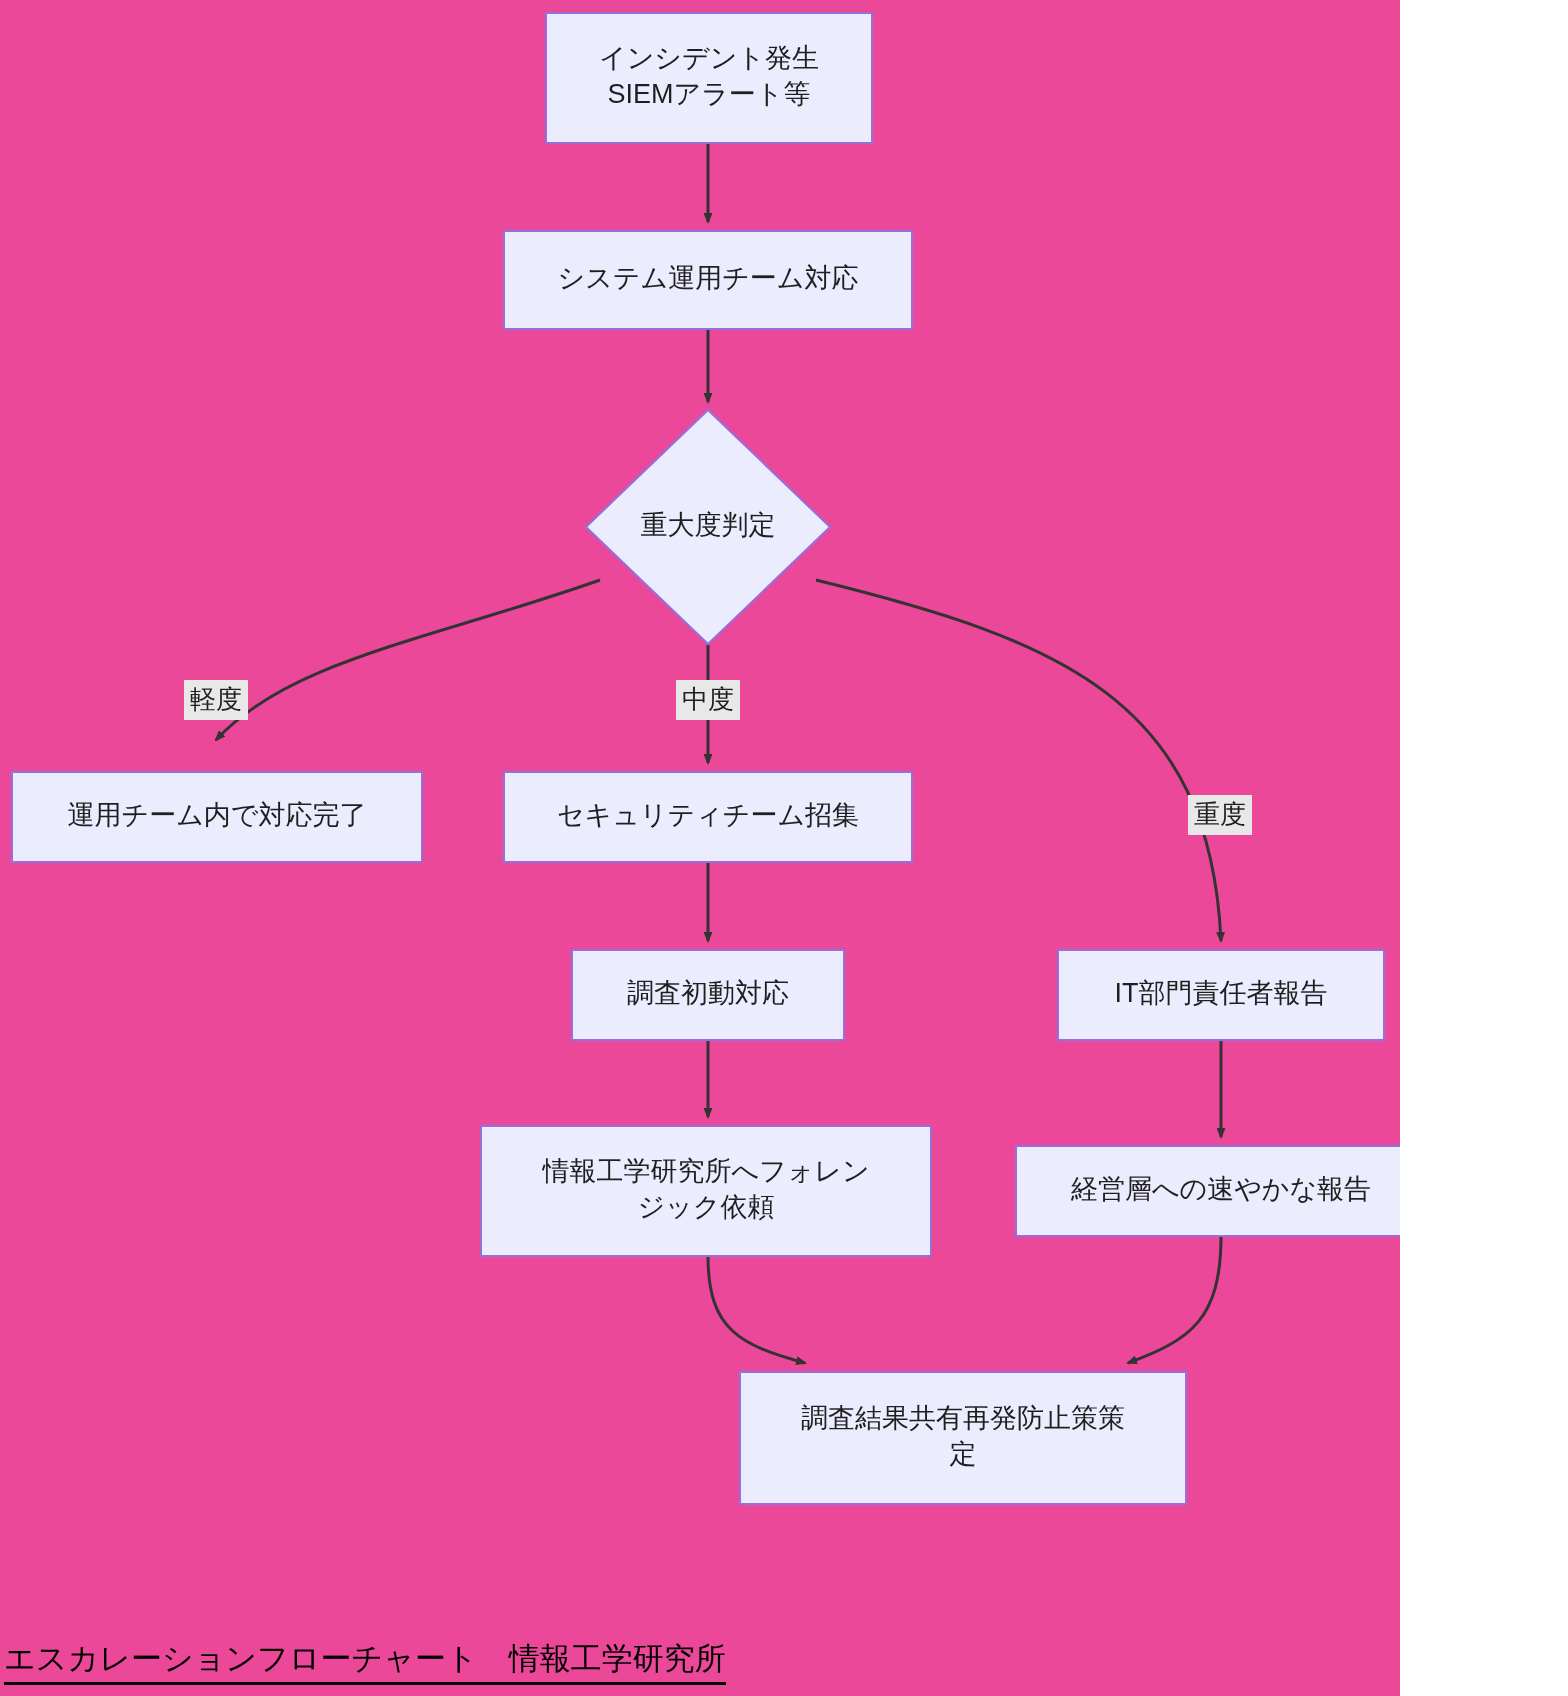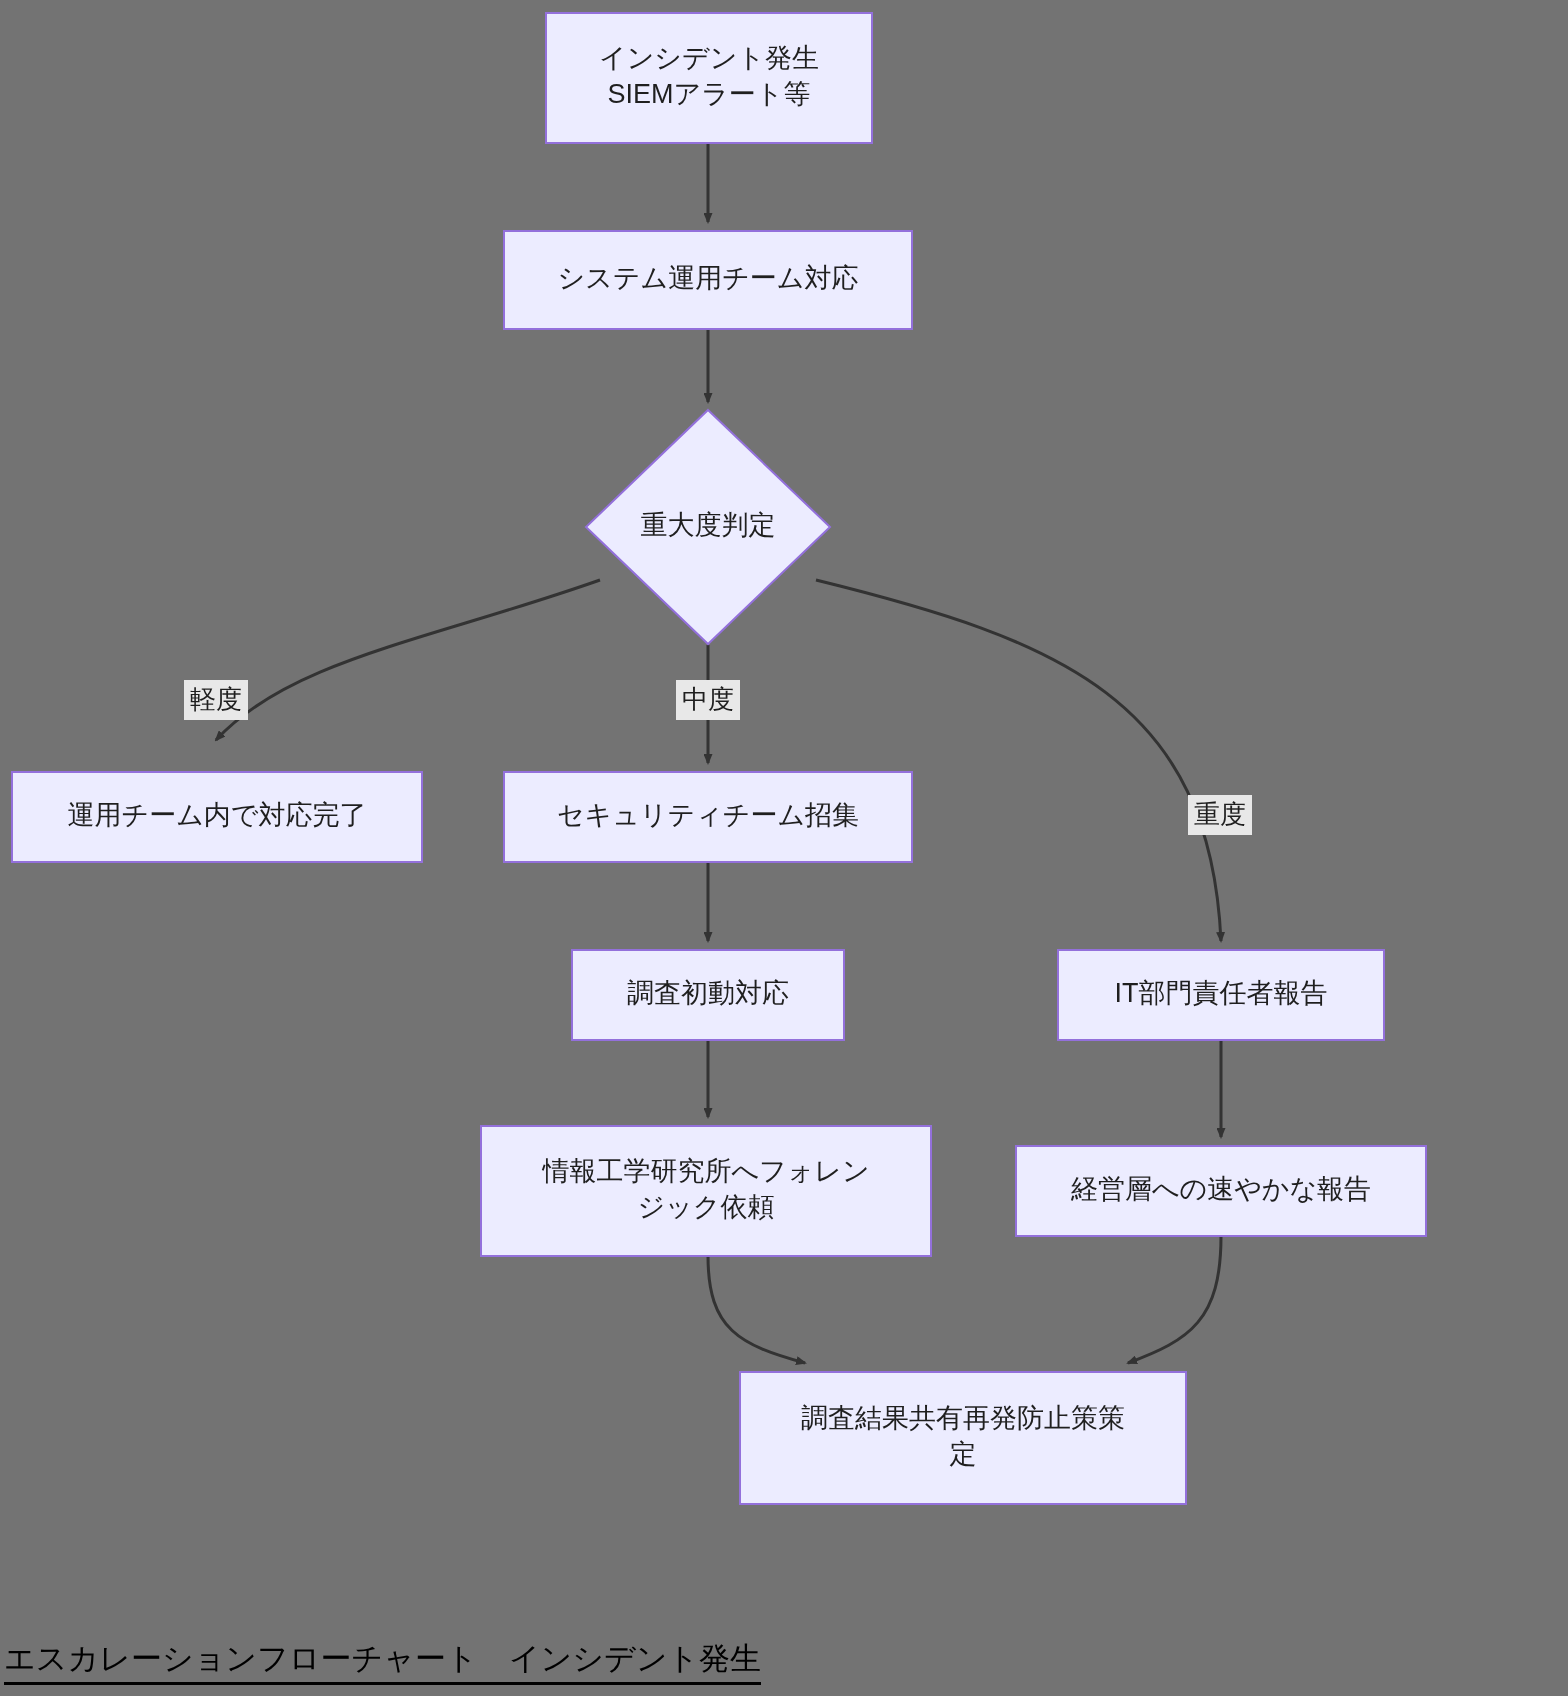--- a/index.html
+++ b/index.html
@@ -5,23 +5,23 @@
   html, body {
     margin: 0;
     padding: 0;
     background: #ffffff;
   }
   body {
     font-family: "Liberation Sans", "DejaVu Sans", sans-serif;
   }
   #page {
     position: relative;
-    width: 1568px;
+    width: 1400px;
     height: 1696px;
-    background: #737373;
+    background: #ec4899;
     overflow: hidden;
   }
   #flow-svg {
     position: absolute;
     left: 0;
     top: 0;
     width: 1568px;
     height: 1696px;
   }
   .node-rect {
@@ -143,15 +143,15 @@
           <rect class="edge-label-bg" x="676" y="680" width="64" height="40"></rect>
           <text class="edge-label-text" x="708" y="701">中度</text>
         </g>
         <g>
           <rect class="edge-label-bg" x="1188" y="795" width="64" height="40"></rect>
           <text class="edge-label-text" x="1220" y="816">重度</text>
         </g>
       </g>
   </svg>
 
-  <div id="caption">エスカレーションフローチャート　インシデント発生</div>
+  <div id="caption">エスカレーションフローチャート　情報工学研究所</div>
 
 </div>
 
 </body></html>

